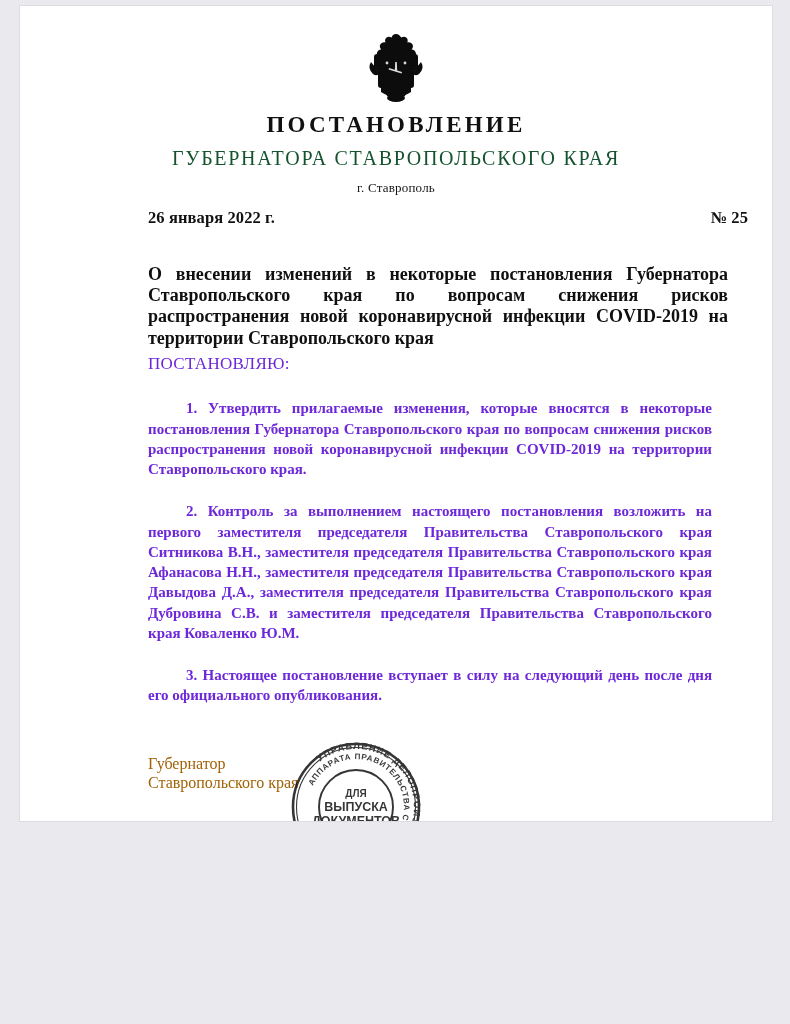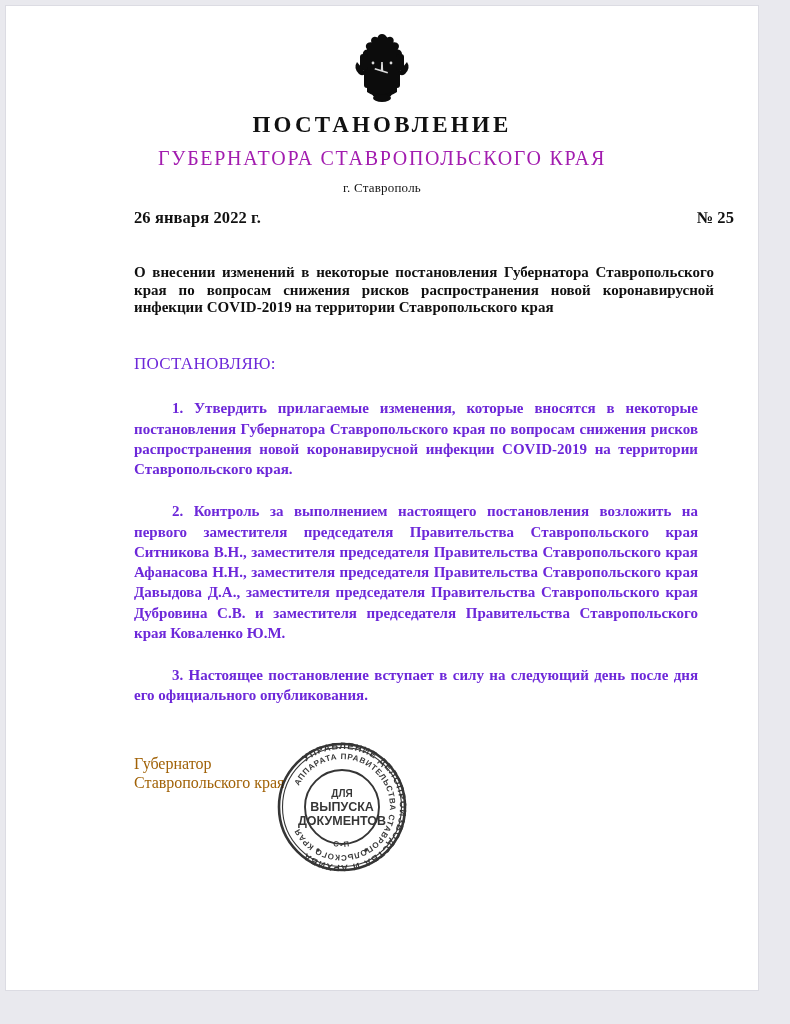--- a/index.html
+++ b/index.html
@@ -18,24 +18,24 @@
   .scan-surround {
     position: relative;
     width: 790px;
     height: 1024px;
     background: #e9e9ee;
     box-sizing: border-box;
   }
 
   .page {
     position: absolute;
-    left: 6px;
+    left: 20px;
     top: 6px;
     width: 752px;
-    height: 984px;
+    height: 815px;
     background: #ffffff;
     box-sizing: border-box;
     box-shadow: 0 0 0 1px #dcdce3;
     overflow: hidden;
     padding-left: 32px;
   }
 
   
   .emblem-wrap {
     position: absolute;
@@ -65,21 +65,21 @@
     letter-spacing: 3.2px;
     color: #111;
     line-height: 1.1;
     white-space: nowrap;
   }
   .doc-subtitle {
     margin-top: 10px;
     font-size: 20px;
     font-weight: normal;
     letter-spacing: 1.7px;
-    color: #a21caf;
+    color: #14532d;
     line-height: 1.1;
     white-space: nowrap;
   }
   .doc-city {
     margin-top: 11px;
     font-size: 13px;
     letter-spacing: 0.2px;
     color: #151515;
   }
 
@@ -98,21 +98,21 @@
   }
   .meta-date { letter-spacing: 0.1px; }
   .meta-number { letter-spacing: 0.1px; }
 
   
   .subject {
     position: absolute;
     left: 128px;
     width: 580px;
     top: 258px;
-    font-size: 15px;
+    font-size: 18px;
     font-weight: bold;
     line-height: 1.18;
     text-align: justify;
     text-align-last: left;
     color: #101010;
     hyphens: manual;
   }
 
   
   .body-block {

